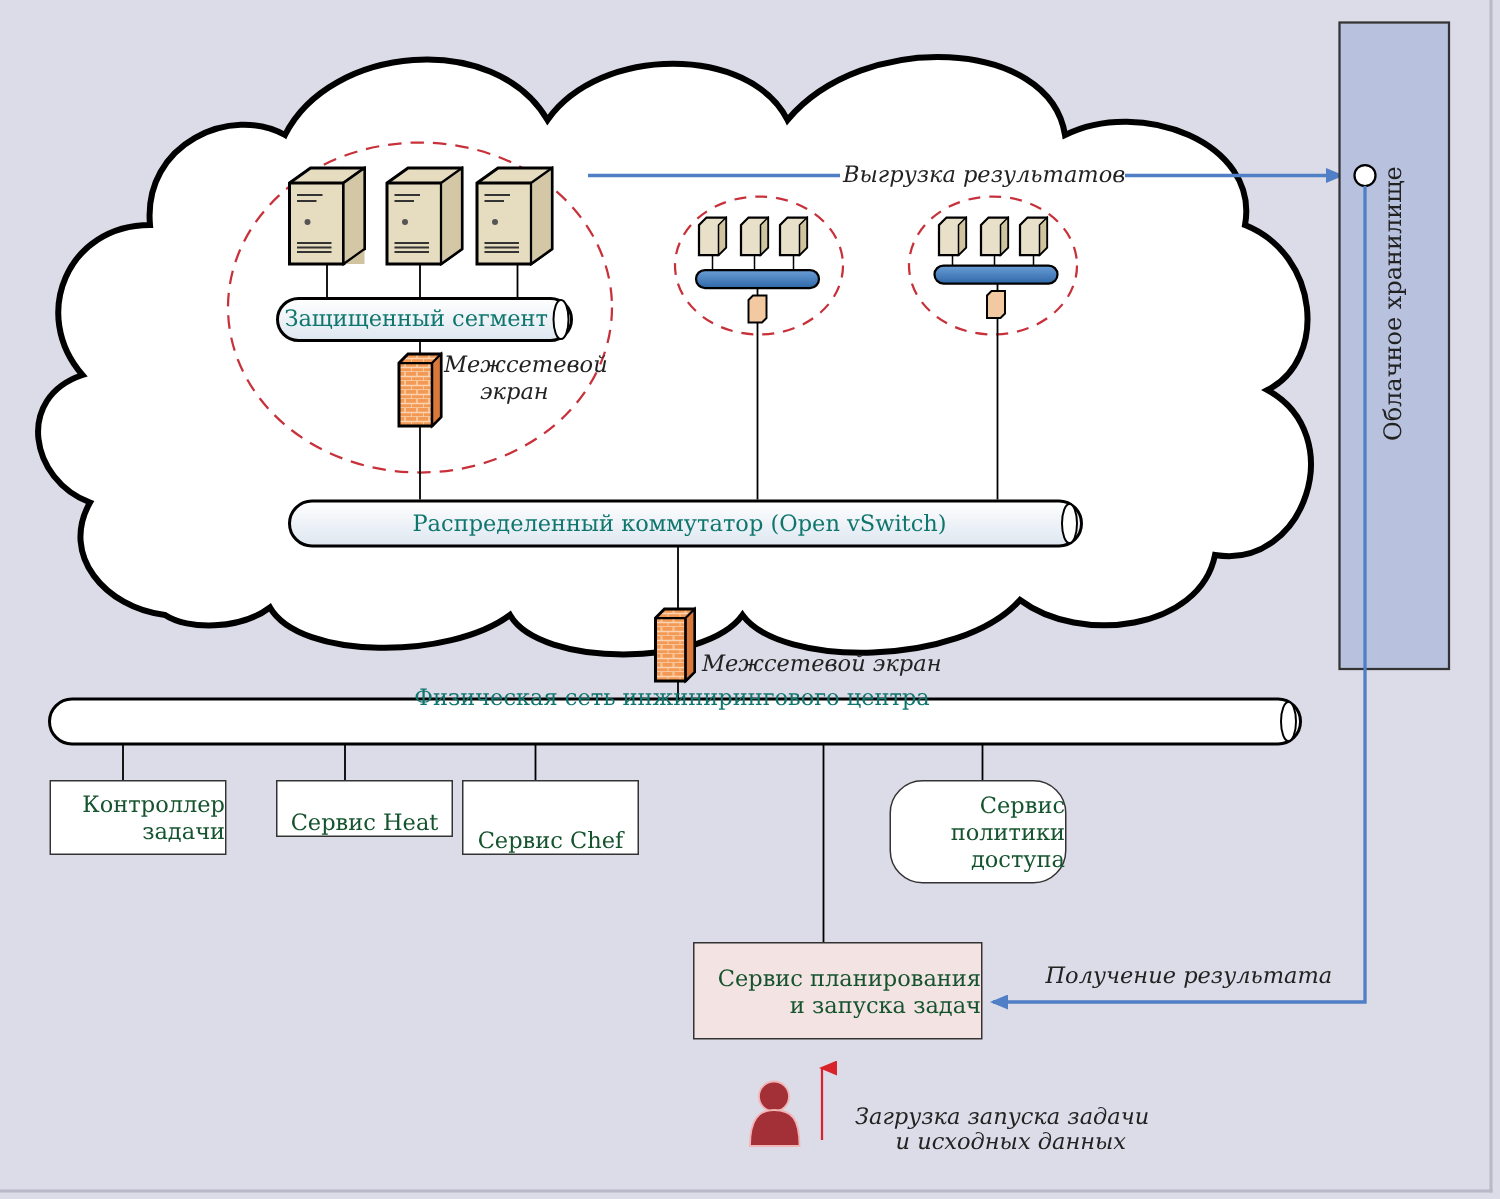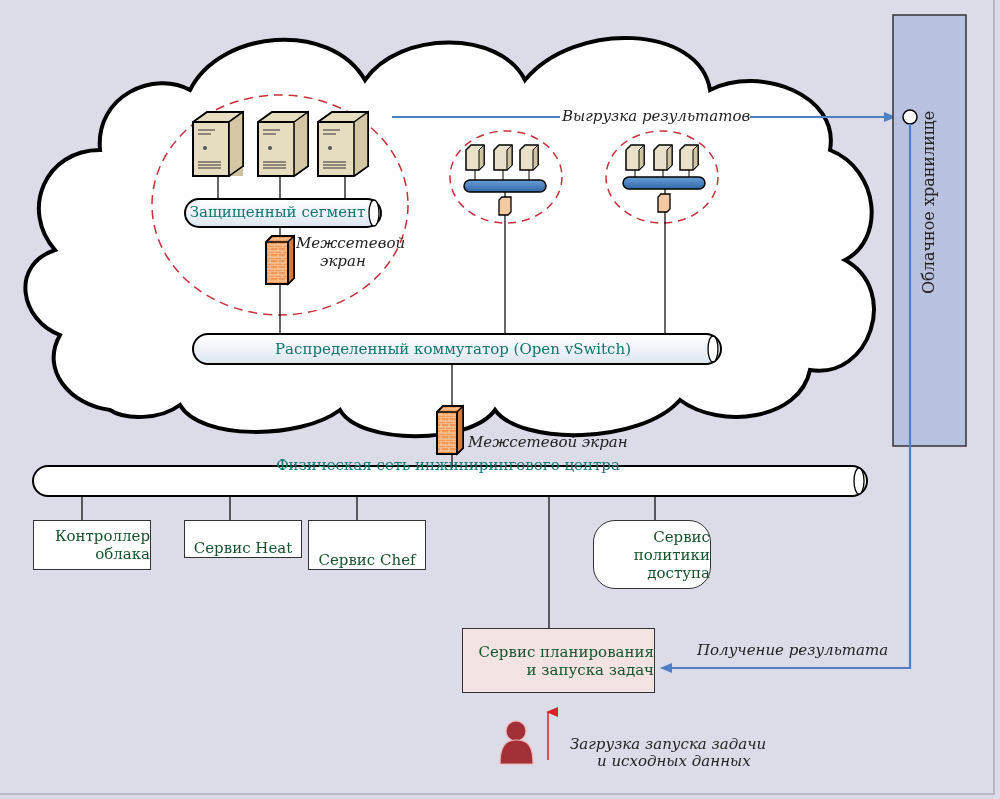--- a/index.html
+++ b/index.html
@@ -202,21 +202,21 @@
 
 <div class="pipe-label" style="left:193px; top:340px; width:520px;">Распределенный коммутатор (Open vSwitch)</div>
 <div class="lbl" style="left:468px; top:433px;">Межсетевой экран</div>
 
 <div class="pipe-label" style="left:33px; top:456px; width:830px;">Физическая сеть инжинирингового центра</div>
 
 <div class="vertical" style="left:839px; top:194px; width:180px; height:20px;">Облачное хранилище</div>
 
 <div class="box" style="left:33px; top:520px; width:118px; height:50px; flex-direction:column;">
   <span>Контроллер</span>
-  <span>облака</span>
+  <span>задачи</span>
 </div>
 <div class="box" style="left:184px; top:520px; width:118px; height:38px;">
   <span>Сервис Heat</span>
 </div>
 <div class="box" style="left:308px; top:520px; width:118px; height:50px;">
   <span>Сервис Chef</span>
 </div>
 <div class="box" style="left:593px; top:520px; width:118px; height:69px; flex-direction:column;border-radius:22px;">
   <span>Сервис</span>
   <span>политики</span>

